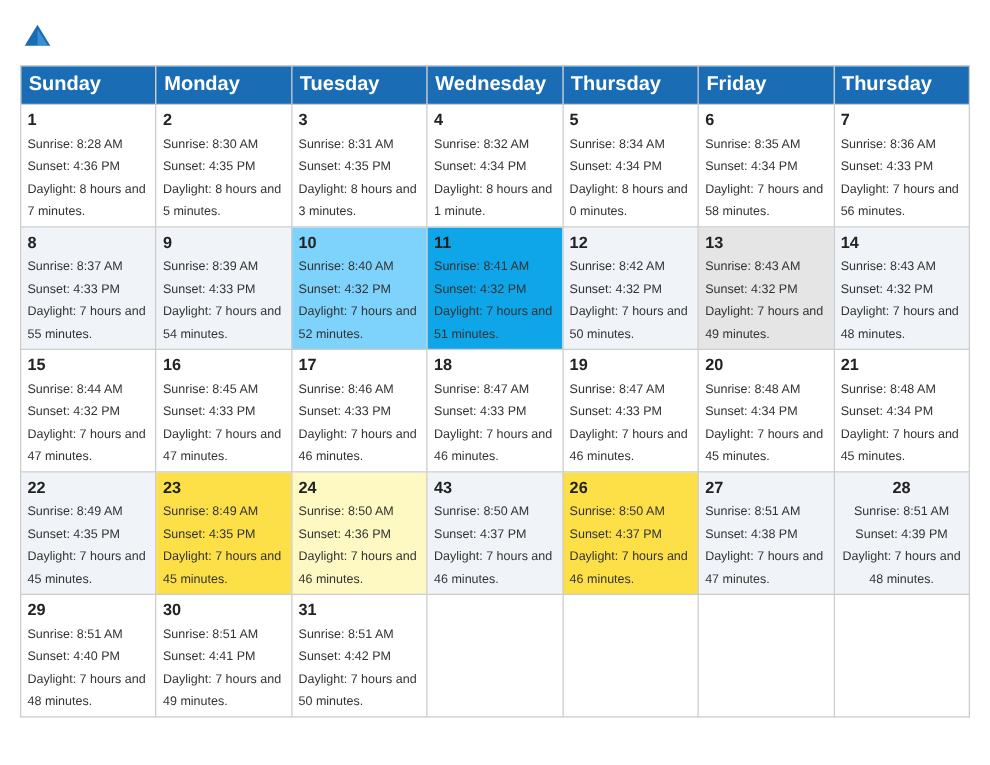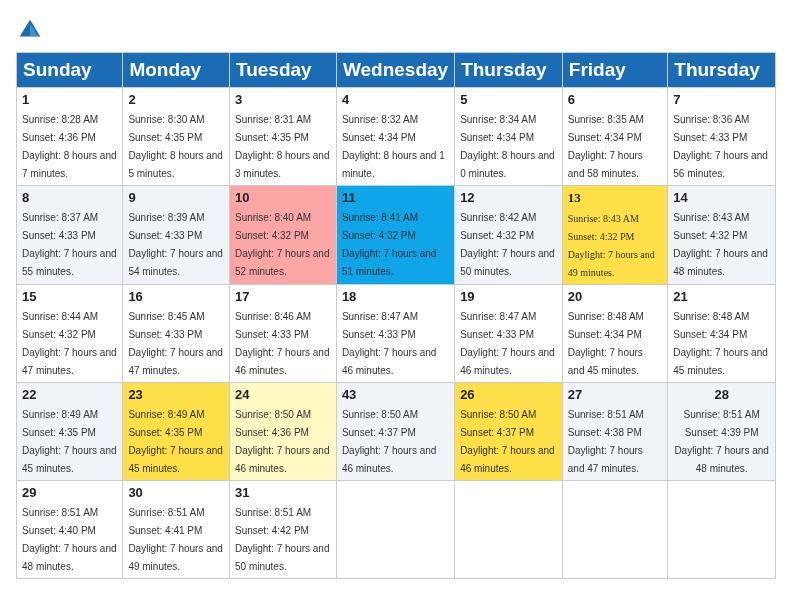--- a/index.html
+++ b/index.html
@@ -52,21 +52,21 @@
       font-size: 16px;
       color: #333;
     }
     .calendar {
       width: 100%;
       border-collapse: collapse;
     }
     .calendar th {
       background: #1a6db5;
       color: #fff;
-      font-size: 19px;
+      font-size: 16px;
       font-weight: bold;
       padding: 6px 6px;
       text-align: left;
       border: 1px solid #ccc;
     }
     .calendar td {
       border: 1px solid #ccc;
       vertical-align: top;
       padding: 4px 5px;
       width: calc(100% / 7);
@@ -129,24 +129,24 @@
         <td><span class="day-num">2</span><span class="day-detail">Sunrise: 8:30 AM<br>Sunset: 4:35 PM<br>Daylight: 8 hours and 5 minutes.</span></td>
         <td><span class="day-num">3</span><span class="day-detail">Sunrise: 8:31 AM<br>Sunset: 4:35 PM<br>Daylight: 8 hours and 3 minutes.</span></td>
         <td><span class="day-num">4</span><span class="day-detail">Sunrise: 8:32 AM<br>Sunset: 4:34 PM<br>Daylight: 8 hours and 1 minute.</span></td>
         <td><span class="day-num">5</span><span class="day-detail">Sunrise: 8:34 AM<br>Sunset: 4:34 PM<br>Daylight: 8 hours and 0 minutes.</span></td>
         <td><span class="day-num">6</span><span class="day-detail">Sunrise: 8:35 AM<br>Sunset: 4:34 PM<br>Daylight: 7 hours and 58 minutes.</span></td>
         <td><span class="day-num">7</span><span class="day-detail">Sunrise: 8:36 AM<br>Sunset: 4:33 PM<br>Daylight: 7 hours and 56 minutes.</span></td>
       </tr>
       <tr>
         <td style="background: rgb(240, 244, 248);"><span class="day-num">8</span><span class="day-detail">Sunrise: 8:37 AM<br>Sunset: 4:33 PM<br>Daylight: 7 hours and 55 minutes.</span></td>
         <td style="background: rgb(240, 244, 248);"><span class="day-num">9</span><span class="day-detail">Sunrise: 8:39 AM<br>Sunset: 4:33 PM<br>Daylight: 7 hours and 54 minutes.</span></td>
-        <td style="background: #fca5a5;"><span class="day-num">10</span><span class="day-detail">Sunrise: 8:40 AM<br>Sunset: 4:32 PM<br>Daylight: 7 hours and 52 minutes.</span></td>
+        <td style="background: #7dd3fc;"><span class="day-num">10</span><span class="day-detail">Sunrise: 8:40 AM<br>Sunset: 4:32 PM<br>Daylight: 7 hours and 52 minutes.</span></td>
         <td style="background: #0ea5e9;"><span class="day-num">11</span><span class="day-detail">Sunrise: 8:41 AM<br>Sunset: 4:32 PM<br>Daylight: 7 hours and 51 minutes.</span></td>
         <td style="background: rgb(240, 244, 248);"><span class="day-num">12</span><span class="day-detail">Sunrise: 8:42 AM<br>Sunset: 4:32 PM<br>Daylight: 7 hours and 50 minutes.</span></td>
-        <td style="background: #fde047; font-family: Liberation Serif, serif;"><span class="day-num">13</span><span class="day-detail">Sunrise: 8:43 AM<br>Sunset: 4:32 PM<br>Daylight: 7 hours and 49 minutes.</span></td>
+        <td style="background: #e5e5e5;"><span class="day-num">13</span><span class="day-detail">Sunrise: 8:43 AM<br>Sunset: 4:32 PM<br>Daylight: 7 hours and 49 minutes.</span></td>
         <td style="background: rgb(240, 244, 248);"><span class="day-num">14</span><span class="day-detail">Sunrise: 8:43 AM<br>Sunset: 4:32 PM<br>Daylight: 7 hours and 48 minutes.</span></td>
       </tr>
       <tr>
         <td><span class="day-num">15</span><span class="day-detail">Sunrise: 8:44 AM<br>Sunset: 4:32 PM<br>Daylight: 7 hours and 47 minutes.</span></td>
         <td><span class="day-num">16</span><span class="day-detail">Sunrise: 8:45 AM<br>Sunset: 4:33 PM<br>Daylight: 7 hours and 47 minutes.</span></td>
         <td><span class="day-num">17</span><span class="day-detail">Sunrise: 8:46 AM<br>Sunset: 4:33 PM<br>Daylight: 7 hours and 46 minutes.</span></td>
         <td><span class="day-num">18</span><span class="day-detail">Sunrise: 8:47 AM<br>Sunset: 4:33 PM<br>Daylight: 7 hours and 46 minutes.</span></td>
         <td><span class="day-num">19</span><span class="day-detail">Sunrise: 8:47 AM<br>Sunset: 4:33 PM<br>Daylight: 7 hours and 46 minutes.</span></td>
         <td><span class="day-num">20</span><span class="day-detail">Sunrise: 8:48 AM<br>Sunset: 4:34 PM<br>Daylight: 7 hours and 45 minutes.</span></td>
         <td><span class="day-num">21</span><span class="day-detail">Sunrise: 8:48 AM<br>Sunset: 4:34 PM<br>Daylight: 7 hours and 45 minutes.</span></td>

